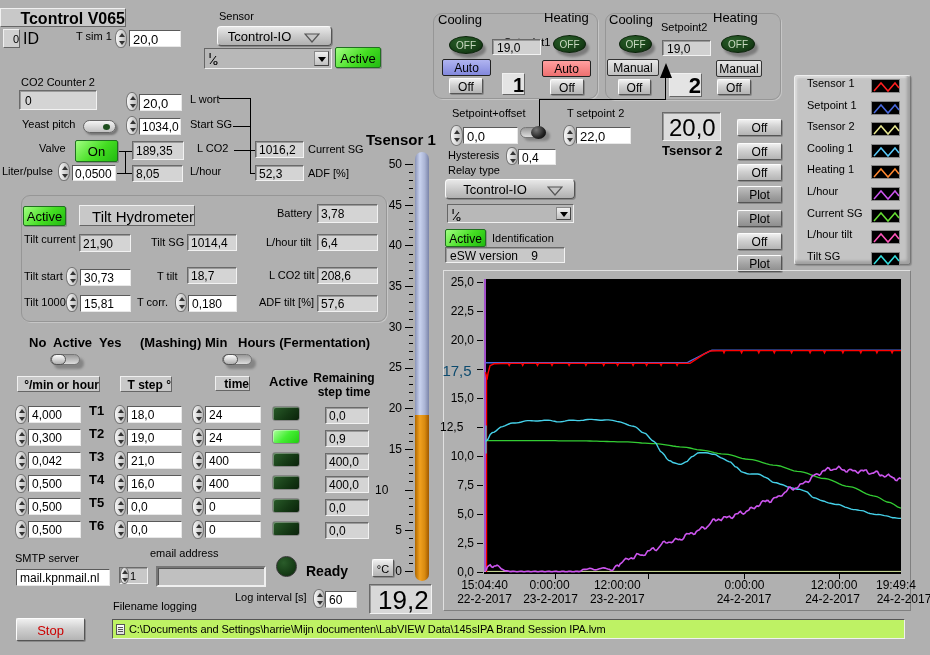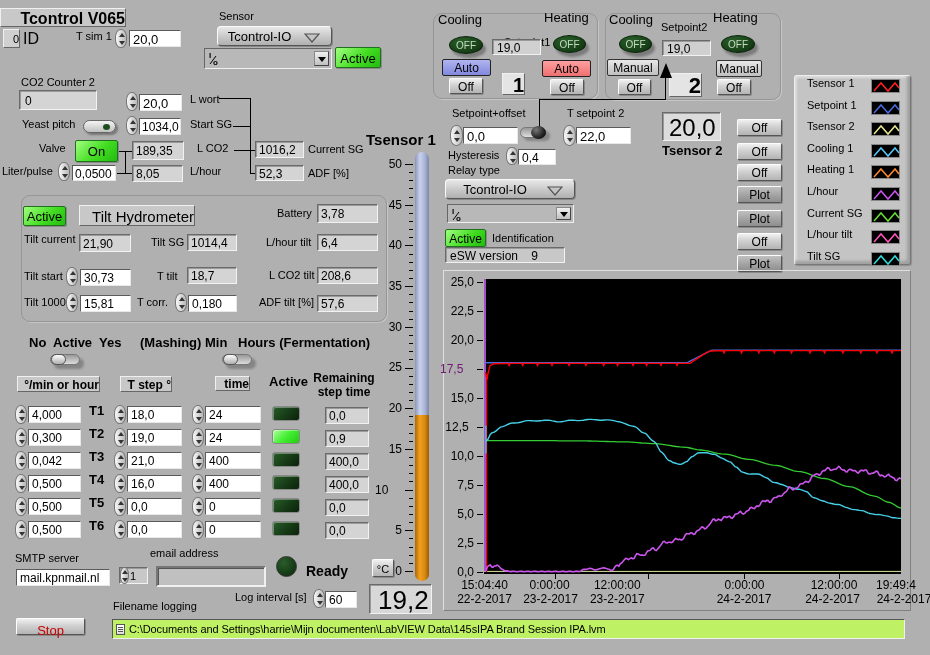--- a/index.html
+++ b/index.html
@@ -274,21 +274,21 @@
 <div class="lbl" style="left:306px;top:563px;font-size:14px;color:#000;font-weight:bold;">Ready</div>
 <div class="lbl" style="left:235px;top:591px;font-size:11px;color:#000;">Log interval [s]</div>
 <div class="spin" style="left:313px;top:589px;width:12px;height:19px;">
 <div class="sarr" style="left:3px;top:3px;border-width:0 3px 4px 3px;border-color:transparent transparent #333 transparent;"></div>
 <div class="sarr" style="left:3px;top:11px;border-width:4px 3px 0 3px;border-color:#333 transparent transparent transparent;"></div>
 </div>
 <div class="edit" style="left:325px;top:591px;width:32px;height:17px;font-size:12px;padding-left:3px;line-height:17px;">60</div>
 <div class="btn" style="left:372px;top:559px;width:22px;height:18px;font-size:11px;line-height:18px;color:#000;">°C</div>
 <div class="disp" style="left:369px;top:584px;width:63px;height:30px;font-size:26px;background:#d8d8d8;text-align:left;padding-left:8px;color:#000;line-height:30px;">19,2</div>
 <div class="lbl" style="left:113px;top:600px;font-size:11px;color:#000;">Filename logging</div>
-<div class="btn" style="left:16px;top:618px;width:69px;height:17px;font-size:13px;line-height:23px;color:#cc0000;">Stop</div>
+<div class="btn" style="left:16px;top:618px;width:69px;height:23px;font-size:13px;line-height:23px;color:#cc0000;">Stop</div>
 
 <div class="pathbar" style="left:112px;top:619px;width:793px;height:20px;"><span class="fico"></span>C:\Documents and Settings\harrie\Mijn documenten\LabVIEW Data\145sIPA Brand Session IPA.lvm</div>
 <div class="lbl" style="left:366px;top:131px;font-size:15px;color:#000;font-weight:bold;">Tsensor 1</div>
 <div style="position:absolute;left:405px;top:571px;width:8px;height:1px;background:#000;"></div>
 <div style="position:absolute;left:409px;top:563px;width:4px;height:1px;background:#000;"></div>
 <div style="position:absolute;left:409px;top:555px;width:4px;height:1px;background:#000;"></div>
 <div style="position:absolute;left:409px;top:547px;width:4px;height:1px;background:#000;"></div>
 <div style="position:absolute;left:409px;top:538px;width:4px;height:1px;background:#000;"></div>
 <div style="position:absolute;left:405px;top:530px;width:8px;height:1px;background:#000;"></div>
 <div style="position:absolute;left:409px;top:522px;width:4px;height:1px;background:#000;"></div>
@@ -477,25 +477,25 @@
 <polyline points="2.0,161.7 5.5,161.7 8.9,161.7 12.4,161.7 15.8,161.7 19.3,161.7 22.8,161.7 26.2,161.7 29.7,161.7 33.1,161.7 36.6,161.7 40.0,161.7 43.5,161.7 47.0,161.7 50.4,161.7 53.9,161.7 57.3,161.7 60.8,161.7 64.2,161.7 67.7,161.7 71.2,161.7 74.6,161.8 78.1,161.8 81.5,161.8 85.0,161.9 88.5,161.9 91.9,161.9 95.4,161.9 98.8,161.9 102.3,161.9 105.8,162.0 109.2,162.1 112.7,162.1 116.1,162.3 119.6,162.4 123.0,162.5 126.5,162.6 130.0,162.7 133.4,162.8 136.9,162.8 140.3,162.9 143.8,162.9 147.2,163.1 150.7,163.4 154.2,163.7 157.6,164.0 161.1,164.2 164.5,164.4 168.0,164.6 171.5,164.6 174.9,164.8 178.4,165.3 181.8,165.8 185.3,166.4 188.8,167.0 192.2,167.5 195.7,167.9 199.1,168.1 202.6,168.3 206.0,169.0 209.5,169.9 213.0,170.7 216.4,171.0 219.9,171.3 223.3,171.9 226.8,172.7 230.2,173.6 233.7,174.4 237.2,174.9 240.6,175.1 244.1,175.4 247.5,176.2 251.0,177.2 254.5,178.3 257.9,179.3 261.4,180.0 264.8,180.3 268.3,180.6 271.8,181.3 275.2,182.4 278.7,183.6 282.1,184.7 285.6,185.6 289.0,186.1 292.5,186.3 296.0,187.0 299.4,188.1 302.9,189.4 306.3,190.7 309.8,191.8 313.2,192.4 316.7,192.6 320.2,193.3 323.6,194.4 327.1,195.8 330.5,197.2 334.0,198.4 337.5,199.3 340.9,199.5 344.4,200.1 347.8,201.4 351.3,202.9 354.8,204.6 358.2,206.1 361.7,207.2 365.1,207.6 368.6,208.1 372.0,209.4 375.5,211.1 379.0,213.1 382.4,214.8 385.9,216.2 389.3,216.9 392.8,217.5 396.2,219.3 399.7,221.5 403.2,223.0 406.6,223.6 410.1,225.5 413.5,227.9 417.0,229.1" fill="none" stroke="#33cc33" stroke-width="1.3"></polyline>
 <polyline points="2.0,162.4 4.1,160.0 6.2,155.5 8.2,153.7 10.3,153.1 12.4,151.6 14.4,149.8 16.5,148.2 18.6,147.6 20.7,146.9 22.8,145.9 24.8,145.0 26.9,144.2 29.0,143.9 31.1,144.0 33.1,143.9 35.2,143.5 37.3,143.0 39.4,142.4 41.4,141.9 43.5,141.6 45.6,141.6 47.6,141.7 49.7,141.9 51.8,142.0 53.9,142.0 56.0,141.8 58.0,141.6 60.1,141.3 62.2,141.1 64.2,141.2 66.3,141.4 68.4,141.9 70.5,142.3 72.5,142.7 74.6,142.9 76.7,142.8 78.8,142.5 80.8,142.1 82.9,141.6 85.0,141.3 87.1,141.1 89.2,141.2 91.2,141.4 93.3,141.6 95.4,141.6 97.5,141.4 99.5,141.2 101.6,140.8 103.7,140.5 105.8,140.4 107.8,140.4 109.9,140.6 112.0,140.8 114.0,141.0 116.1,141.2 118.2,141.2 120.3,141.0 122.3,140.9 124.4,140.9 126.5,141.1 128.6,141.4 130.7,141.9 132.7,142.4 134.8,142.7 136.9,143.1 138.9,143.8 141.0,144.6 143.1,145.5 145.2,146.3 147.2,146.9 149.3,147.3 151.4,147.8 153.5,149.3 155.6,151.3 157.6,153.1 159.7,153.9 161.8,154.6 163.8,156.7 165.9,159.3 168.0,161.5 170.1,162.5 172.2,164.4 174.2,168.5 176.3,172.3 178.4,173.7 180.4,176.0 182.5,179.4 184.6,181.4 186.7,182.0 188.8,183.5 190.8,184.0 192.9,184.6 195.0,185.3 197.1,185.4 199.1,184.3 201.2,183.2 203.3,182.4 205.3,180.0 207.4,177.9 209.5,177.1 211.6,175.5 213.7,174.0 215.7,173.8 217.8,173.8 219.9,173.8 221.9,173.7 224.0,174.0 226.1,174.6 228.2,175.2 230.2,175.3 232.3,175.9 234.4,177.3 236.5,178.7 238.6,179.3 240.6,180.3 242.7,181.7 244.8,182.7 246.8,183.1 248.9,185.3 251.0,187.7 253.1,188.4 255.2,190.6 257.2,192.7 259.3,193.3 261.4,194.0 263.4,194.8 265.5,195.1 267.6,195.0 269.7,195.0 271.8,195.0 273.8,195.0 275.9,195.5 278.0,196.7 280.1,197.9 282.1,198.6 284.2,199.7 286.3,201.5 288.4,203.1 290.4,203.5 292.5,203.8 294.6,204.5 296.6,205.3 298.7,205.7 300.8,206.6 302.9,207.7 304.9,208.5 307.0,208.6 309.1,209.2 311.2,209.8 313.2,210.2 315.3,210.2 317.4,210.8 319.5,211.6 321.6,212.3 323.6,213.2 325.7,215.5 327.8,217.8 329.9,218.8 331.9,219.1 334.0,220.1 336.1,221.2 338.1,221.7 340.2,222.2 342.3,223.1 344.4,223.9 346.4,224.3 348.5,224.7 350.6,225.2 352.7,225.5 354.8,225.4 356.8,226.1 358.9,227.1 361.0,228.1 363.1,228.6 365.1,229.3 367.2,230.1 369.3,230.6 371.4,230.6 373.4,231.0 375.5,231.4 377.6,231.6 379.6,231.9 381.7,232.8 383.8,233.8 385.9,234.5 387.9,234.9 390.0,235.3 392.1,235.6 394.2,235.5 396.2,235.6 398.3,236.1 400.4,236.6 402.5,236.9 404.6,237.4 406.6,238.1 408.7,238.7 410.8,238.8 412.9,239.1 414.9,239.4 417.0,239.4" fill="none" stroke="#45d0e8" stroke-width="1.4"></polyline>
 <polyline points="2.0,291.6 3.4,287.8 4.8,286.7 6.2,285.8 7.5,287.8 8.9,288.3 10.3,287.0 11.7,287.0 13.1,286.2 14.4,286.8 15.8,288.2 17.2,289.8 18.6,290.4 20.0,291.2 21.4,291.9 22.8,291.8 24.1,292.1 25.5,292.5 26.9,292.6 28.3,292.4 29.7,292.3 31.1,292.5 32.4,292.7 33.8,292.7 35.2,292.5 36.6,292.3 38.0,292.4 39.4,292.7 40.7,292.7 42.1,292.5 43.5,292.3 44.9,292.4 46.3,292.7 47.6,292.7 49.0,292.5 50.4,292.3 51.8,292.4 53.2,292.7 54.6,292.7 56.0,292.5 57.3,292.3 58.7,292.4 60.1,292.7 61.5,292.7 62.9,292.5 64.2,292.3 65.6,292.4 67.0,292.7 68.4,292.7 69.8,292.5 71.2,292.3 72.5,292.4 73.9,292.7 75.3,292.7 76.7,292.6 78.1,292.3 79.5,292.4 80.8,292.6 82.2,292.7 83.6,292.6 85.0,292.3 86.4,292.4 87.8,292.6 89.2,292.7 90.5,292.6 91.9,292.3 93.3,292.4 94.7,292.6 96.1,292.5 97.5,291.6 98.8,290.5 100.2,290.3 101.6,290.4 103.0,290.2 104.4,289.8 105.8,289.3 107.1,289.5 108.5,290.1 109.9,290.7 111.3,290.9 112.7,290.7 114.0,290.2 115.4,289.8 116.8,289.4 118.2,289.0 119.6,288.9 121.0,289.1 122.3,289.6 123.7,290.0 125.1,290.3 126.5,291.0 127.9,291.6 129.3,290.6 130.7,288.2 132.0,286.7 133.4,286.1 134.8,287.3 136.2,284.9 137.6,283.9 138.9,282.4 140.3,280.7 141.7,279.4 143.1,279.7 144.5,280.6 145.9,279.6 147.2,279.0 148.6,279.6 150.0,279.5 151.4,276.9 152.8,274.6 154.2,275.0 155.6,275.8 156.9,276.1 158.3,276.1 159.7,276.5 161.1,276.1 162.5,273.6 163.8,271.8 165.2,271.8 166.6,270.9 168.0,269.3 169.4,269.0 170.8,270.9 172.2,271.5 173.5,270.3 174.9,268.5 176.3,266.8 177.7,264.9 179.1,262.6 180.4,262.3 181.8,263.7 183.2,264.0 184.6,263.3 186.0,263.2 187.4,263.6 188.8,262.8 190.1,260.9 191.5,259.5 192.9,260.0 194.3,260.7 195.7,260.2 197.1,260.9 198.4,260.8 199.8,259.1 201.2,256.0 202.6,254.6 204.0,254.8 205.3,254.9 206.7,253.9 208.1,254.0 209.5,255.3 210.9,255.0 212.3,252.6 213.7,251.4 215.0,251.1 216.4,249.5 217.8,247.9 219.2,248.2 220.6,249.8 221.9,249.5 223.3,247.8 224.7,246.5 226.1,244.9 227.5,242.6 228.9,240.3 230.2,240.2 231.6,241.8 233.0,241.2 234.4,240.2 235.8,240.8 237.2,241.5 238.6,239.5 239.9,237.8 241.3,237.7 242.7,238.5 244.1,237.8 245.5,237.3 246.8,238.8 248.2,239.3 249.6,237.9 251.0,235.4 252.4,234.7 253.8,234.7 255.2,233.2 256.5,232.4 257.9,234.2 259.3,235.1 260.7,234.4 262.1,232.6 263.4,231.8 264.8,231.1 266.2,228.8 267.6,228.4 269.0,229.3 270.4,229.6 271.8,227.9 273.1,226.9 274.5,227.3 275.9,226.1 277.3,223.2 278.7,221.9 280.1,222.0 281.4,222.5 282.8,221.4 284.2,221.6 285.6,223.4 287.0,223.0 288.4,220.4 289.7,218.9 291.1,218.5 292.5,218.4 293.9,217.3 295.3,216.8 296.6,217.2 298.0,216.8 299.4,214.9 300.8,213.4 302.2,212.6 303.6,210.7 304.9,208.1 306.3,208.1 307.7,210.0 309.1,210.9 310.5,209.6 311.9,209.1 313.2,209.0 314.6,207.6 316.0,205.2 317.4,204.8 318.8,204.7 320.2,203.5 321.6,202.4 322.9,202.7 324.3,203.3 325.7,202.0 327.1,198.9 328.5,196.7 329.9,196.3 331.2,195.5 332.6,194.8 334.0,195.3 335.4,196.3 336.8,195.0 338.1,192.5 339.5,191.6 340.9,191.6 342.3,190.0 343.7,188.7 345.1,189.2 346.4,191.2 347.8,191.2 349.2,190.5 350.6,190.2 352.0,190.2 353.4,188.7 354.8,187.4 356.1,188.5 357.5,190.4 358.9,191.0 360.3,191.1 361.7,192.8 363.1,193.0 364.4,191.1 365.8,190.3 367.2,190.6 368.6,191.7 370.0,191.5 371.4,191.7 372.7,193.1 374.1,194.2 375.5,192.6 376.9,191.3 378.3,191.4 379.6,191.8 381.0,191.0 382.4,191.0 383.8,193.8 385.2,195.2 386.6,194.8 387.9,194.2 389.3,194.1 390.7,193.3 392.1,192.2 393.5,192.5 394.9,195.2 396.2,196.8 397.6,196.2 399.0,196.6 400.4,197.8 401.8,197.5 403.2,196.1 404.6,195.3 405.9,196.9 407.3,197.7 408.7,198.5 410.1,199.2 411.5,201.4 412.9,201.7 414.2,199.9 415.6,199.0 417.0,199.9" fill="none" stroke="#cc55ee" stroke-width="1.6"></polyline>
 </svg>
 <div class="lbl" style="left:440px;top:274.5px;font-size:12px;color:#000;width:34px;text-align:right;">25,0</div>
 <div style="position:absolute;left:477px;top:282px;width:6px;height:1px;background:#000;"></div>
 <div class="lbl" style="left:440px;top:303.54px;font-size:12px;color:#000;width:34px;text-align:right;">22,5</div>
 <div style="position:absolute;left:477px;top:311px;width:6px;height:1px;background:#000;"></div>
 <div class="lbl" style="left:440px;top:332.58px;font-size:12px;color:#000;width:34px;text-align:right;">20,0</div>
 <div style="position:absolute;left:477px;top:340px;width:6px;height:1px;background:#000;"></div>
-<div class="lbl" style="left:440px;top:361.62px;font-size:12px;color:#701a75;width:34px;text-align:left;">17,5</div>
+<div class="lbl" style="left:440px;top:361.62px;font-size:15px;color:#0c4a6e;width:34px;text-align:center;">17,5</div>
 <div style="position:absolute;left:477px;top:369px;width:6px;height:1px;background:#000;"></div>
 <div class="lbl" style="left:440px;top:390.65999999999997px;font-size:12px;color:#000;width:34px;text-align:right;">15,0</div>
 <div style="position:absolute;left:477px;top:398px;width:6px;height:1px;background:#000;"></div>
-<div class="lbl" style="left:440px;top:419.7px;font-size:12px;color:#000;width:34px;text-align:center;">12,5</div>
+<div class="lbl" style="left:440px;top:419.7px;font-size:12px;color:#000;width:34px;text-align:left;">12,5</div>
 <div style="position:absolute;left:477px;top:427px;width:6px;height:1px;background:#000;"></div>
 <div class="lbl" style="left:440px;top:448.74px;font-size:12px;color:#000;width:34px;text-align:right;">10,0</div>
 <div style="position:absolute;left:477px;top:456px;width:6px;height:1px;background:#000;"></div>
 <div class="lbl" style="left:440px;top:477.78px;font-size:12px;color:#000;width:34px;text-align:right;">7,5</div>
 <div style="position:absolute;left:477px;top:485px;width:6px;height:1px;background:#000;"></div>
 <div class="lbl" style="left:440px;top:506.81999999999994px;font-size:12px;color:#000;width:34px;text-align:right;">5,0</div>
 <div style="position:absolute;left:477px;top:514px;width:6px;height:1px;background:#000;"></div>
 <div class="lbl" style="left:440px;top:535.86px;font-size:12px;color:#000;width:34px;text-align:right;">2,5</div>
 <div style="position:absolute;left:477px;top:543px;width:6px;height:1px;background:#000;"></div>
 <div class="lbl" style="left:440px;top:564.9px;font-size:12px;color:#000;width:34px;text-align:right;">0,0</div>

